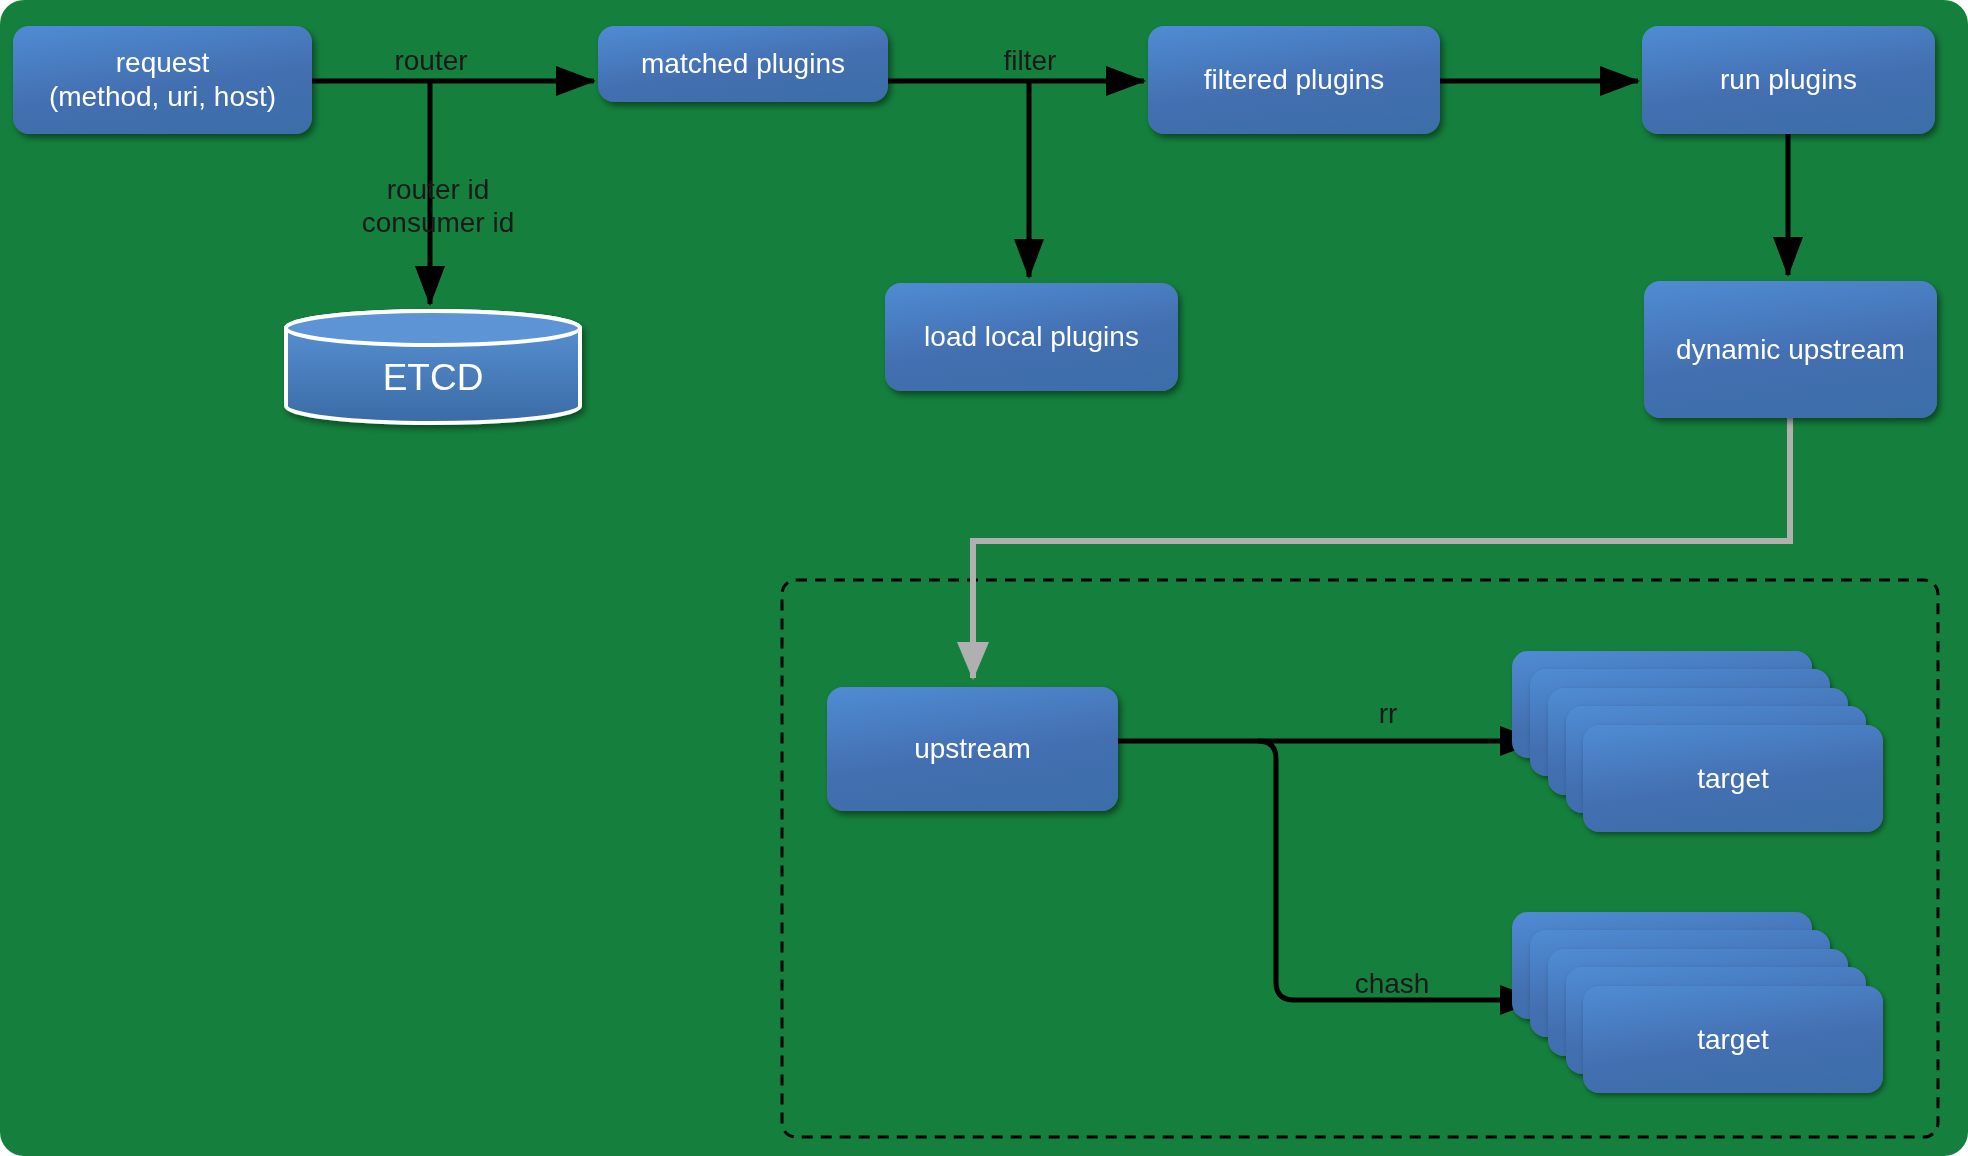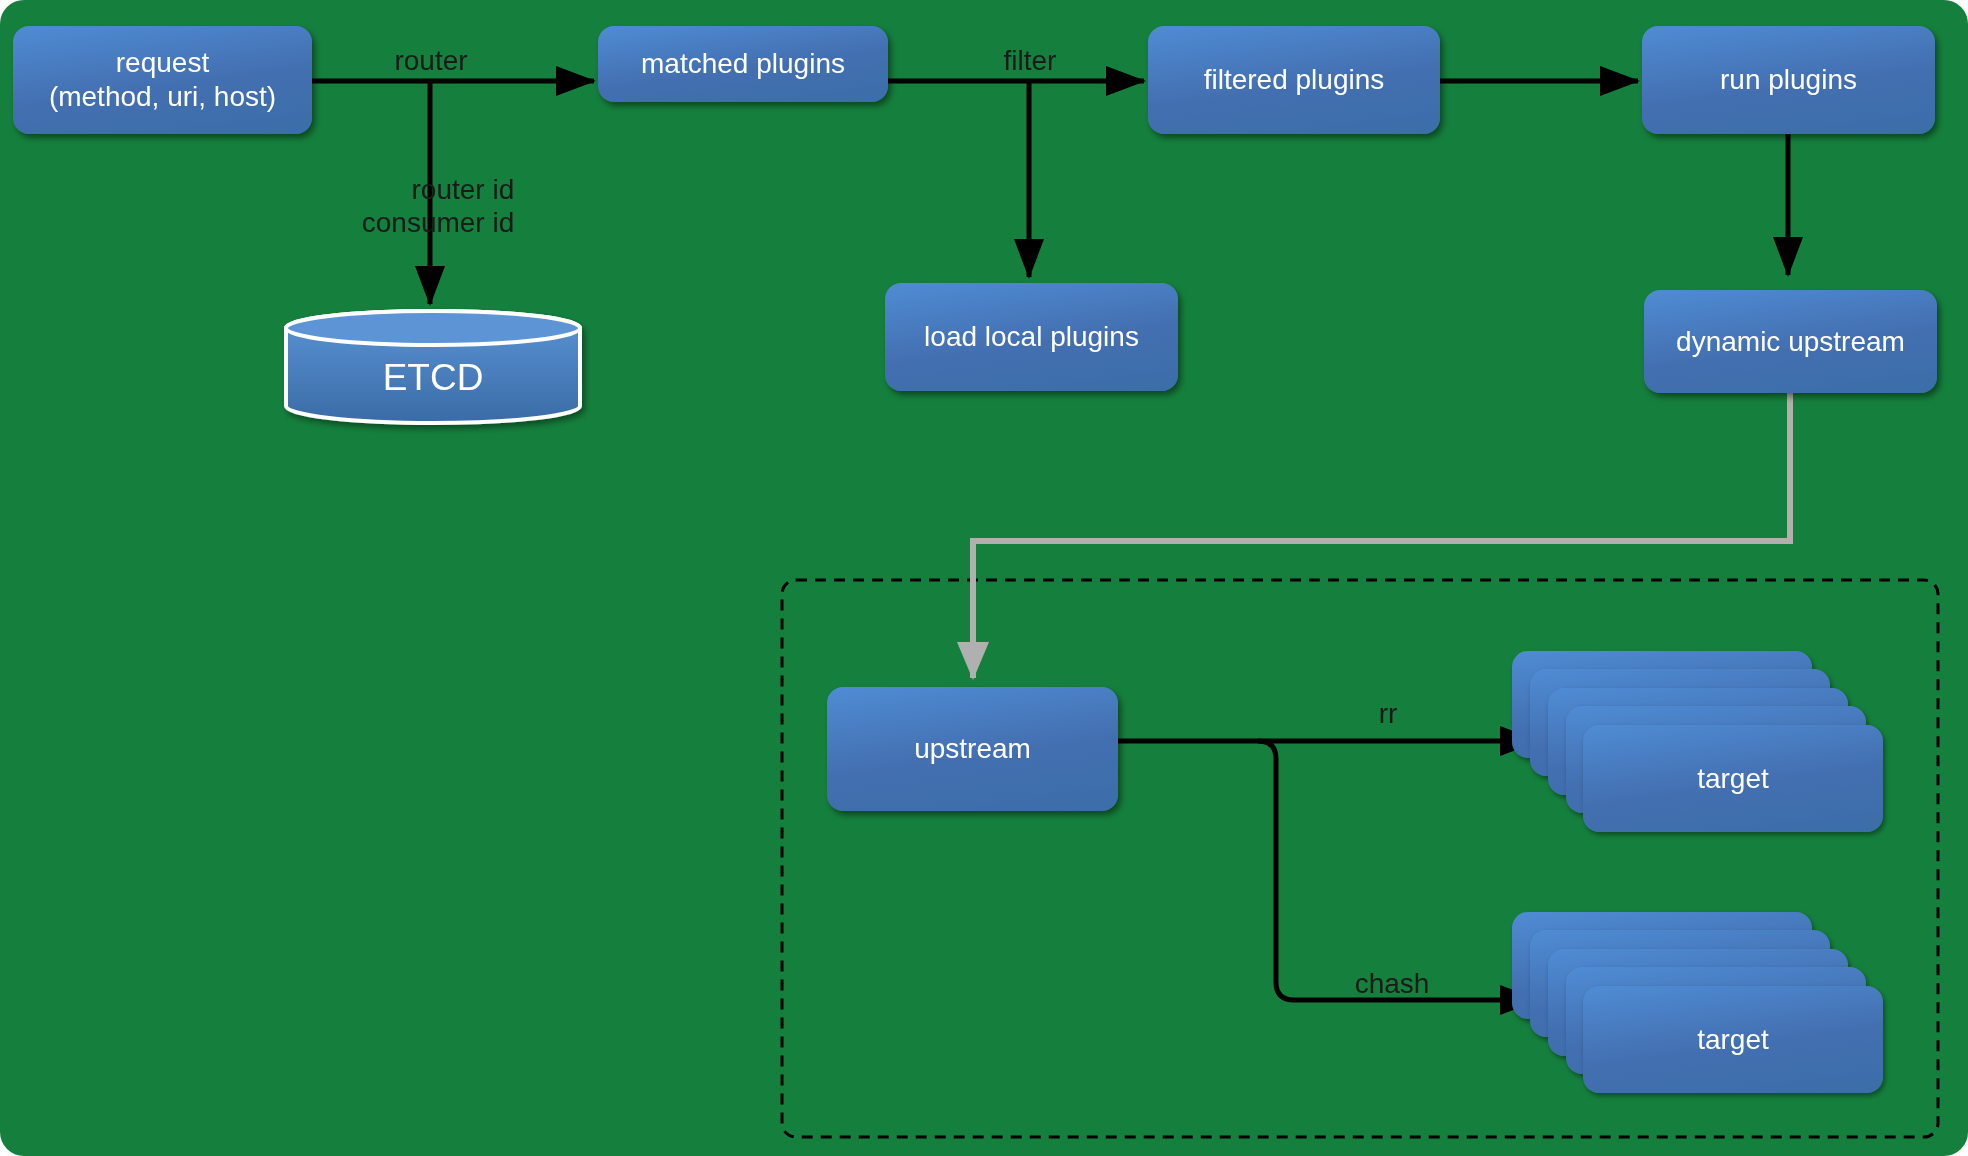--- a/index.html
+++ b/index.html
@@ -18,21 +18,21 @@
   }
   .stack{position:absolute;text-align:center;}
   .card{
     position:absolute;width:300px;height:107px;border-radius:16px;
     background:linear-gradient(172deg,#4f8cd4 0%,#436fb0 55%,#3b6ea9 100%);
     box-shadow:2px 3px 5px rgba(0,0,0,0.4);
   }
   .card-front{display:flex;align-items:center;justify-content:center;color:#ffffff;font-size:28px;}
   .elabel{
     position:absolute;transform:translate(-50%,-50%);
-    font-size:28px;color:#1a1a1a;white-space:nowrap;text-align:right;line-height:33px;
+    font-size:28px;color:#1a1a1a;white-space:nowrap;text-align:center;line-height:33px;
   }
   .etcd-label{
     position:absolute;left:286px;top:356px;width:294px;height:44px;
     display:flex;align-items:center;justify-content:center;
     color:#ffffff;font-size:37px;
   }
 </style>
 </head>
 <body>
 
@@ -89,21 +89,21 @@
   </div>
 
   <div class="node" style="left:1642px;top:26px;width:293px;height:108px;">
     <div>run plugins</div>
   </div>
 
   <div class="node" style="left:885px;top:283px;width:293px;height:108px;">
     <div>load local plugins</div>
   </div>
 
-  <div class="node" style="left:1644px;top:281px;width:293px;height:103px;margin-top:9px;">
+  <div class="node" style="left:1644px;top:281px;width:293px;height:137px;">
     <div>dynamic upstream</div>
   </div>
 
   <div class="node" style="left:827px;top:687px;width:291px;height:124px;">
     <div>upstream</div>
   </div>
 
   <div class="etcd-label">ETCD</div>
 
   <div class="stack" style="left:1512px;top:651px;width:380px;height:190px;">

